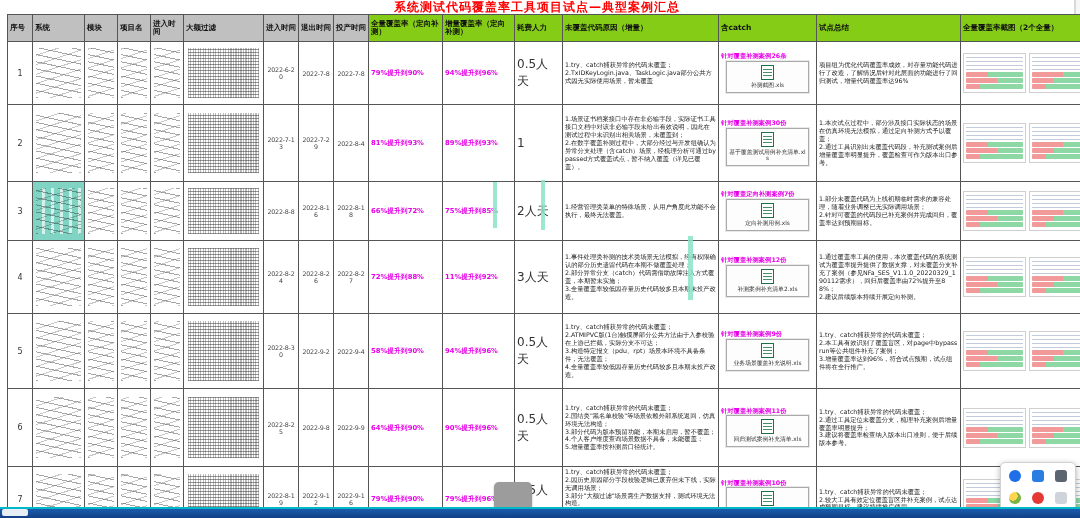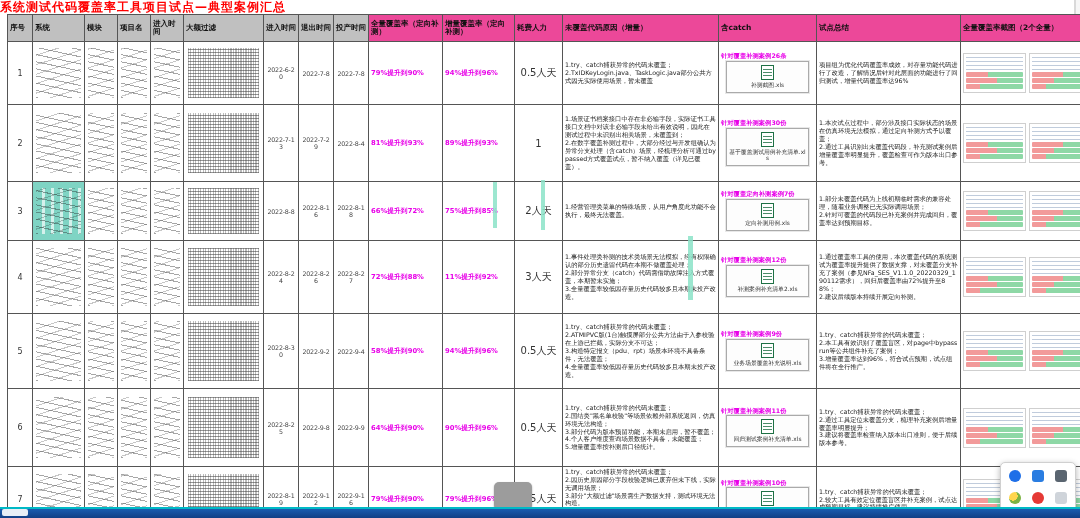--- a/index.html
+++ b/index.html
@@ -7,46 +7,46 @@
     width:1080px;height:518px;overflow:hidden;position:relative;
     background:#f6f6f6;
     font-family:"DejaVu Sans","Liberation Sans",sans-serif;
     -webkit-font-smoothing:antialiased;
   }
   .sheet{
     position:absolute;left:0;top:0;width:1074px;height:510px;
     background:#ffffff;border-right:2px solid #d9d9d9;
   }
   .title{
-    height:14px;line-height:14px;
+    height:14px;line-height:14px;text-align:center;
     font-size:12px;font-weight:bold;color:#ff0000;
     letter-spacing:1px;
   }
   table.grid{
     border-collapse:collapse;table-layout:fixed;
     margin-left:7px;width:1062px;
     font-size:6.5px;color:#222;
   }
   table.grid th,table.grid td{
     border:1px solid #555;
     padding:1px 2px;vertical-align:middle;
     overflow:hidden;word-break:break-all;
   }
   thead th{
     font-size:7.5px;font-weight:bold;color:#111;
     height:24px;line-height:1.1;text-align:left;padding:1px;
   }
   th.hdr-gray{background:#c0c0c0;}
-  th.hdr-green{background:#ec4899;margin-top:9px;}
+  th.hdr-green{background:#84cc16;margin-top:9px;}
   td{background:#ffffff;}
   .c-top{vertical-align:top;text-align:left;}
   .serial{font-size:8px;text-align:center;color:#333;}
   .datecell{font-size:6.3px;text-align:center;color:#444;letter-spacing:-0.2px;}
   .cov{color:#e800e8;font-weight:bold;text-align:left;font-size:6.8px;}
-  .effort{text-align:center;font-size:10px;color:#333;}
+  .effort{font-size:12px;color:#333;}
   .reason,.summary{
     font-size:6.3px;line-height:1.25;color:#222;
     white-space:pre-line;vertical-align:top;text-align:left;
   }
   
   .scrib{
     width:94%;height:82%;margin:4% auto;opacity:.75;filter:blur(.4px);
     background-image:
       repeating-linear-gradient(12deg, rgba(40,40,40,.55) 0 1px, transparent 1px 7px),
       repeating-linear-gradient(-18deg, rgba(40,40,40,.35) 0 1px, transparent 1px 9px),

